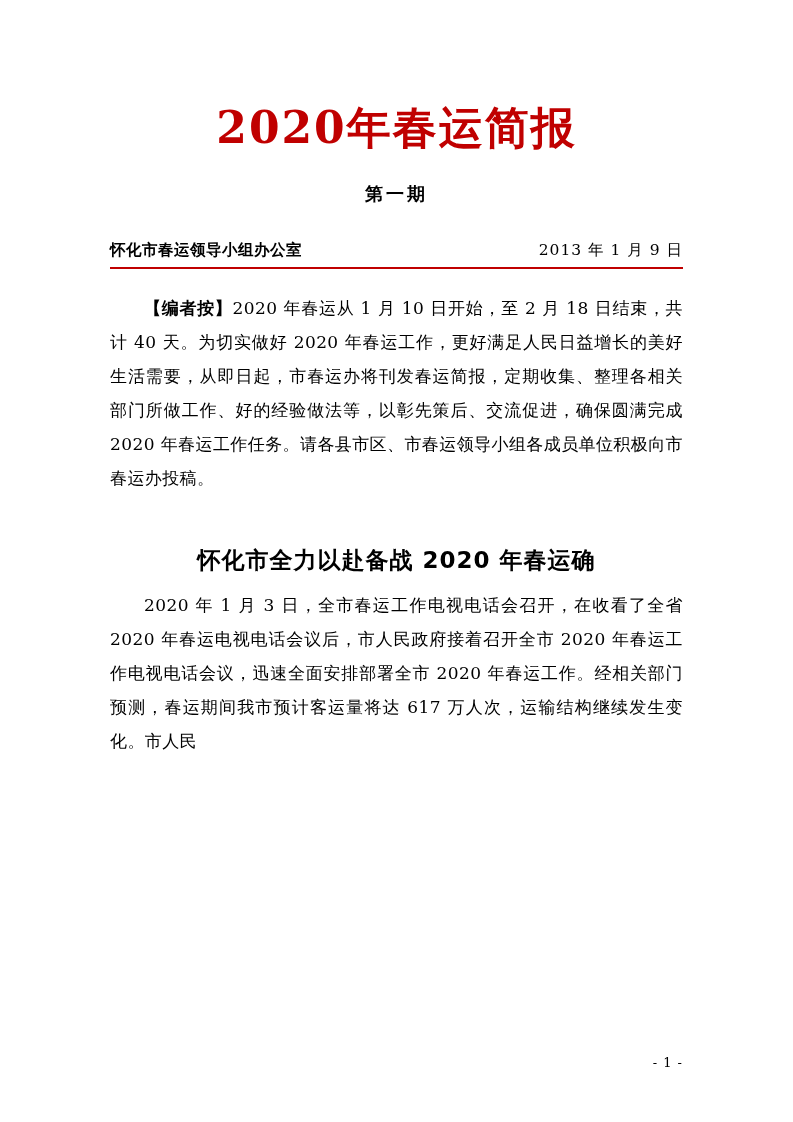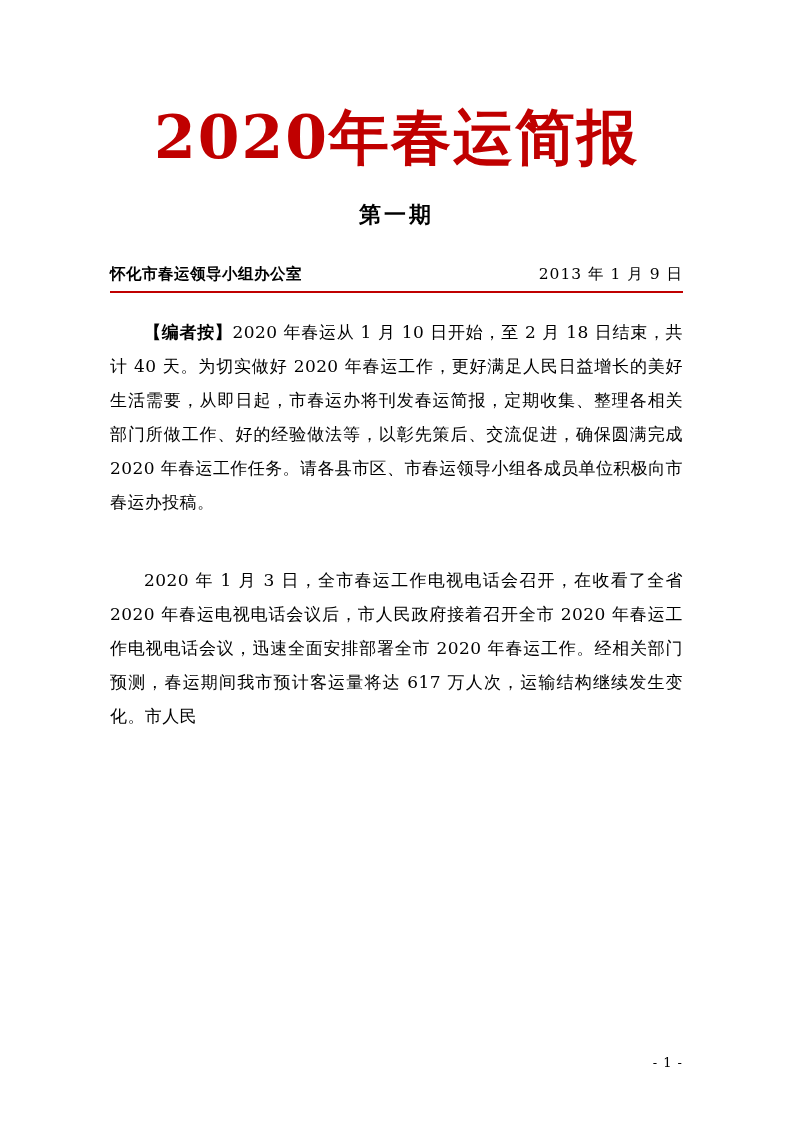--- a/index.html
+++ b/index.html
@@ -22,29 +22,29 @@
     padding: 0 110px;
     position: relative;
   }
   .doc-title {
     margin: 0;
     padding-top: 104px;
     text-align: center;
     color: #C00000;
     font-family: "DejaVu Serif", "Liberation Serif", serif;
     font-weight: 700;
-    font-size: 60px;
+    font-size: 44px;
     letter-spacing: 2px;
     line-height: 1.1;
   }
   .doc-subtitle {
     margin: 0;
     padding-top: 30px;
     text-align: center;
-    font-size: 22px;
+    font-size: 18px;
     font-weight: 700;
     letter-spacing: 3px;
     font-family: "DejaVu Sans", "Liberation Sans", sans-serif;
   }
   .issuer-row {
     margin-top: 34px;
     display: flex;
     justify-content: space-between;
     align-items: flex-start;
     font-size: 15.5px;
@@ -112,19 +112,20 @@
 
   <div class="issuer-row">
     <span class="issuer-office">怀化市春运领导小组办公室</span>
     <span class="issuer-date">2013 年 1 月 9 日</span>
   </div>
   <div class="red-rule"></div>
 
   <p class="body-text"><span class="editor-tag">【编者按】</span><span>2020 年春运从 1 月 10 日开始，至 2 月 18 日结束，共计 40 天。为切实做好 2020 年春运工作，更好满足人民日益增长的美好生活需要，从即日起，市春运办将刊发春运简报，定期收集、整理各相关部门所做工作、好的经验做法等，以彰先策后、交流促进，确保圆满完成 2020 年春运工作任务。请各县市区、市春运领导小组各成员单位积极向市春运办投稿。</span></p>
 
   <div class="section-heading">
+    <span>怀化市全力以赴备战 2020 年春运确</span>
   </div>
 
   <p class="body-text">2020 年 1 月 3 日，全市春运工作电视电话会召开，在收看了全省 2020 年春运电视电话会议后，市人民政府接着召开全市 2020 年春运工作电视电话会议，迅速全面安排部署全市 2020 年春运工作。经相关部门预测，春运期间我市预计客运量将达 617 万人次，运输结构继续发生变化。市人民</p>
 
   <div class="page-number">- 1 -</div>
 
 </div>
 
 </body></html>

